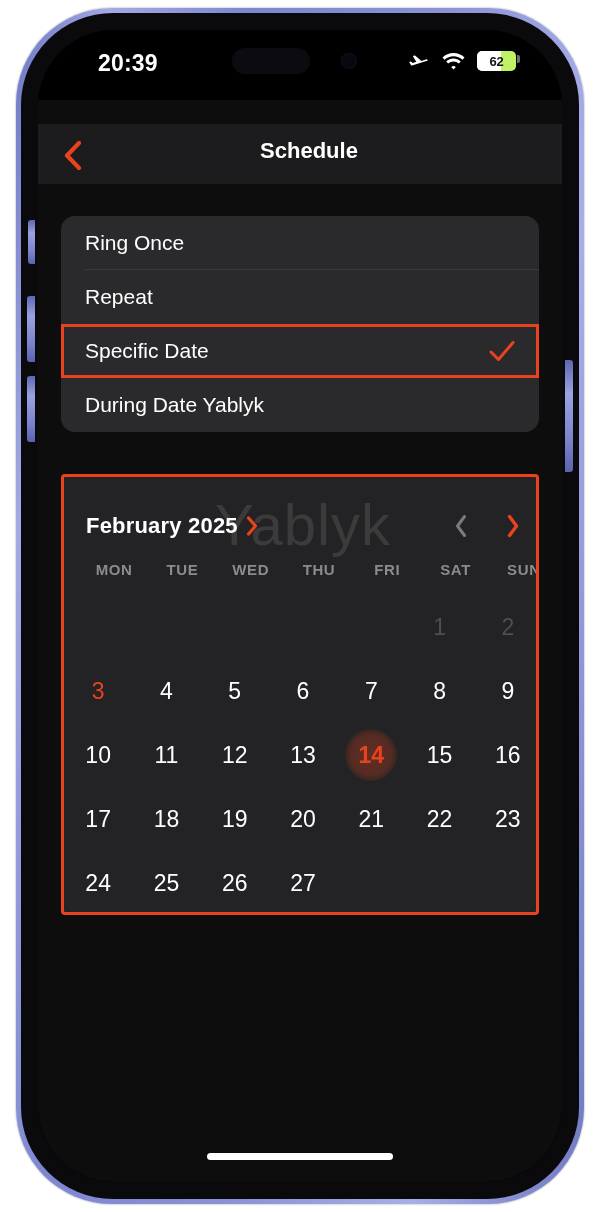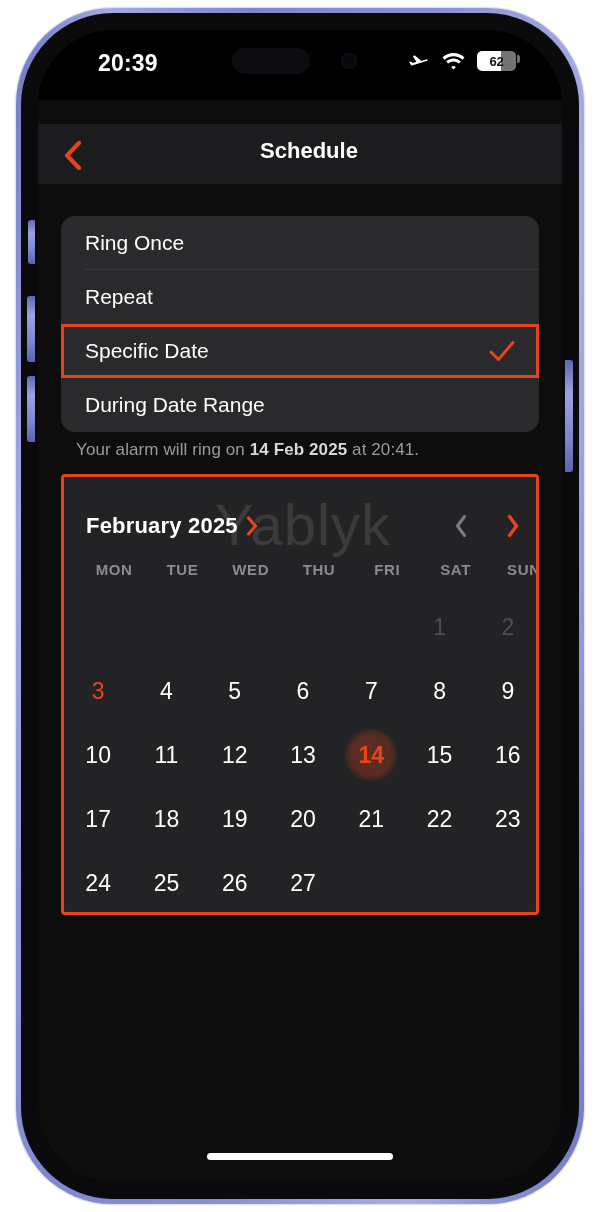--- a/index.html
+++ b/index.html
@@ -63,21 +63,21 @@
     border-radius:50%; background:#08080f;
     box-shadow:inset 0 0 3px #151a33;
   }
   #status-icons{
     position:absolute; right:46px; top:19px;
     display:flex; align-items:center; gap:11px;
   }
   .sb-ico{ display:block; }
   #battery{
     position:relative; width:39px; height:20px;
-    border-radius:5px; background:#737373; overflow:hidden;
+    border-radius:5px; background:#bef264; overflow:hidden;
   }
   #battery-fill{
     position:absolute; left:0; top:0; height:100%; width:62%;
     background:#fff; border-radius:5px 0 0 5px;
   }
   #battery-level{
     position:absolute; left:0; top:0; width:100%; height:100%;
     display:flex; align-items:center; justify-content:center;
     font-size:13px; font-weight:bold; color:#111; letter-spacing:-.3px;
   }
@@ -242,27 +242,24 @@
             <div class="opt-row">
               <span class="opt-label">Repeat</span>
             </div>
             <div class="opt-row" id="opt-specific-date">
               <span class="opt-label">Specific Date</span>
               <svg id="check-icon" width="26" height="24" viewBox="0 0 26 24">
                 <path d="M2 13 9.5 20.5 24 3.5" fill="none" stroke="#e8431d" stroke-width="3" stroke-linecap="round" stroke-linejoin="round"></path>
               </svg>
             </div>
             <div class="opt-row">
-              <span class="opt-label">During Date Range</span>
+              <span class="opt-label">During Date Yablyk</span>
             </div>
           </div>
 
-        <div id="ring-note">
-          <span>Your alarm will ring on </span><b>14 Feb 2025</b><span> at 20:41.</span>
-        </div>
 
         <div id="calendar">
           <div id="cal-watermark">Yablyk</div>
 
           <div id="cal-header">
             <div id="cal-month">February 2025</div>
             <div id="cal-month-chevron">
               <svg width="12" height="20" viewBox="0 0 12 20">
                 <path d="M2.5 2 9.5 10 2.5 18" fill="none" stroke="#e8431d" stroke-width="3.2" stroke-linecap="round" stroke-linejoin="round"></path>
               </svg>

